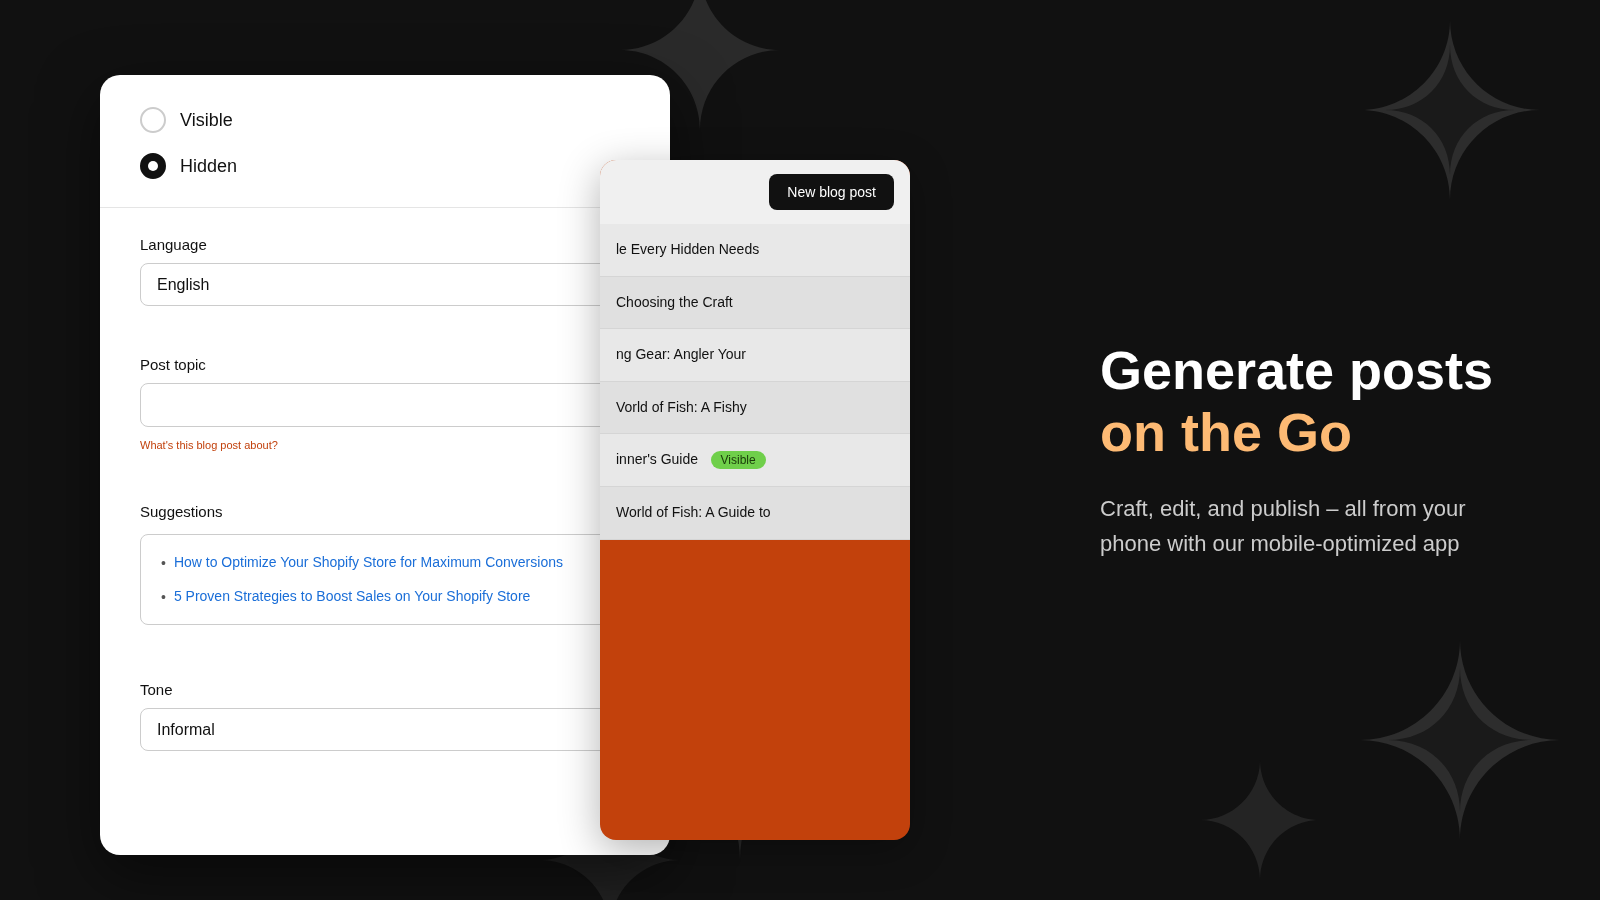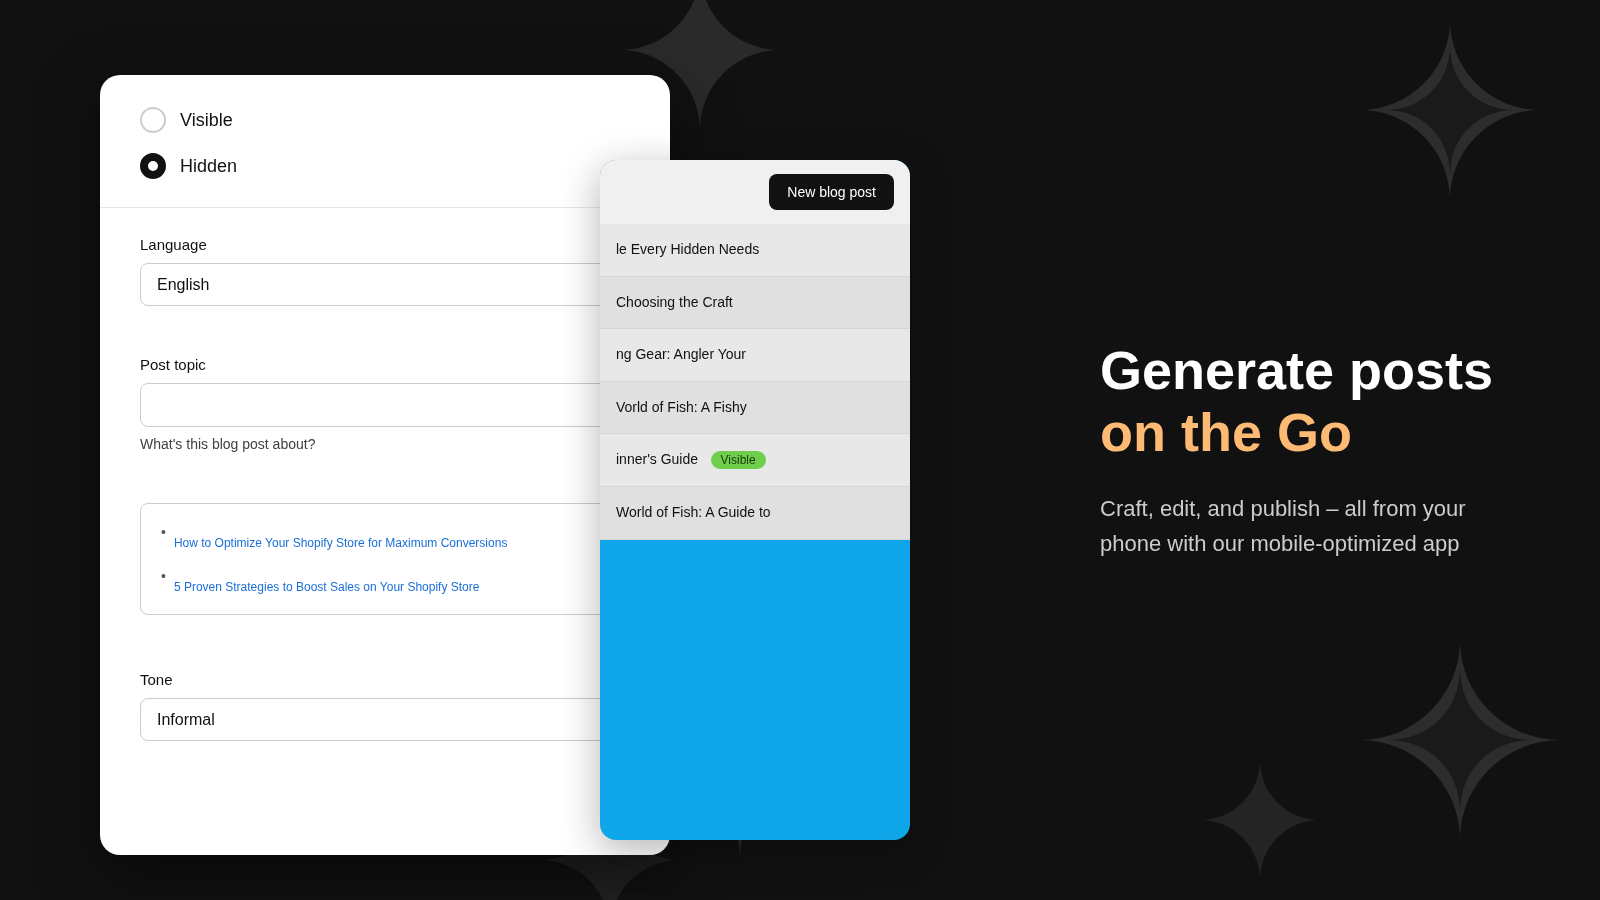--- a/index.html
+++ b/index.html
@@ -126,22 +126,22 @@
       font-size: 16px;
       color: #111111;
       background: #ffffff;
       border: 1.5px solid #cccccc;
       border-radius: 8px;
       outline: none;
       margin-bottom: 8px;
     }
 
     .form-hint {
-      font-size: 14px;
-      color: #404040;
+      font-size: 11px;
+      color: #c2410c;
       margin-bottom: 0;
       margin-top: 48px;
     }
 
     .suggestions-label {
       font-size: 15px;
       font-weight: 500;
       color: #111111;
       margin-bottom: 14px;
     }
@@ -171,34 +171,33 @@
 
     .bullet {
       color: #555;
       font-size: 14px;
       flex-shrink: 0;
       margin-top: 2px;
     }
 
     .suggestion-link {
       color: #1a6ed8;
-      font-size: 12px;
+      font-size: 14px;
       text-decoration: none;
       line-height: 1.4;
-      margin-top: 13px;
     }
 
     
     .blog-panel {
       position: absolute;
       left: 600px;
       top: 160px;
       width: 310px;
       height: 680px;
-      background: #0ea5e9;
+      background: #c2410c;
       border-radius: 16px;
       overflow: hidden;
       box-shadow: 0 10px 40px rgba(0,0,0,0.3);
     }
 
     .blog-header {
       display: flex;
       justify-content: flex-end;
       padding: 14px 16px;
       background: #f0f0f0;
@@ -328,20 +327,21 @@
     </div>
   </div>
 
   <div class="form-section" style="margin-top: 22px;">
     <label class="form-label">Post topic</label>
     <input type="text" class="form-input" value="" style="">
     <span class="form-hint">What's this blog post about?</span>
   </div>
 
   <div class="form-section" style="margin-top: 22px;">
+    <div class="suggestions-label">Suggestions</div>
     <div class="suggestions-box">
       <ul class="suggestions-list">
         <li>
           <span class="bullet">•</span>
           <a href="#" class="suggestion-link">How to Optimize Your Shopify Store for Maximum Conversions</a>
         </li>
         <li>
           <span class="bullet">•</span>
           <a href="#" class="suggestion-link">5 Proven Strategies to Boost Sales on Your Shopify Store</a>
         </li>

